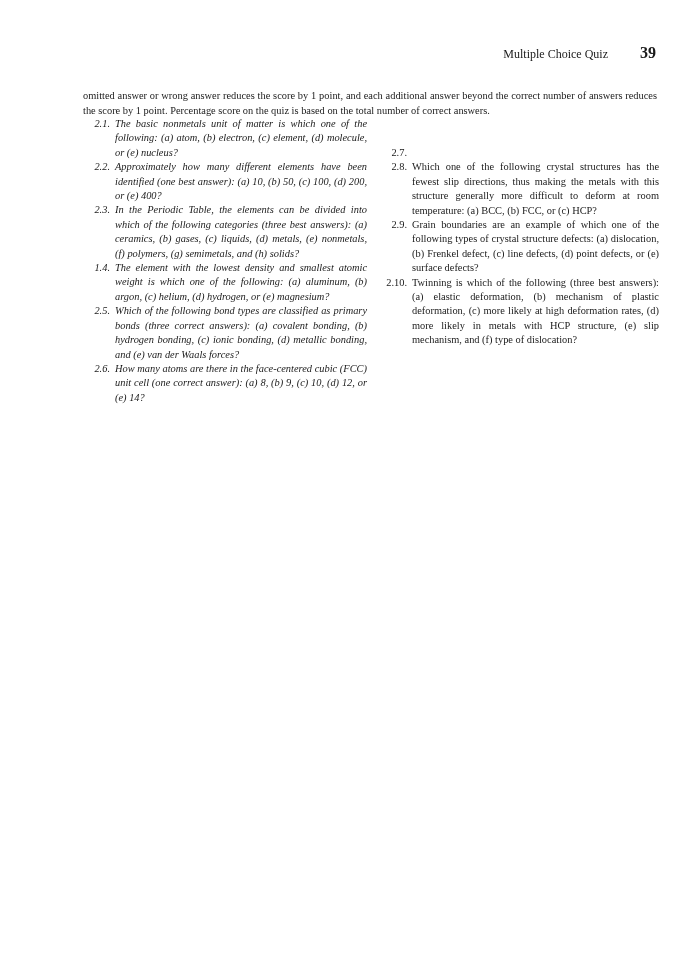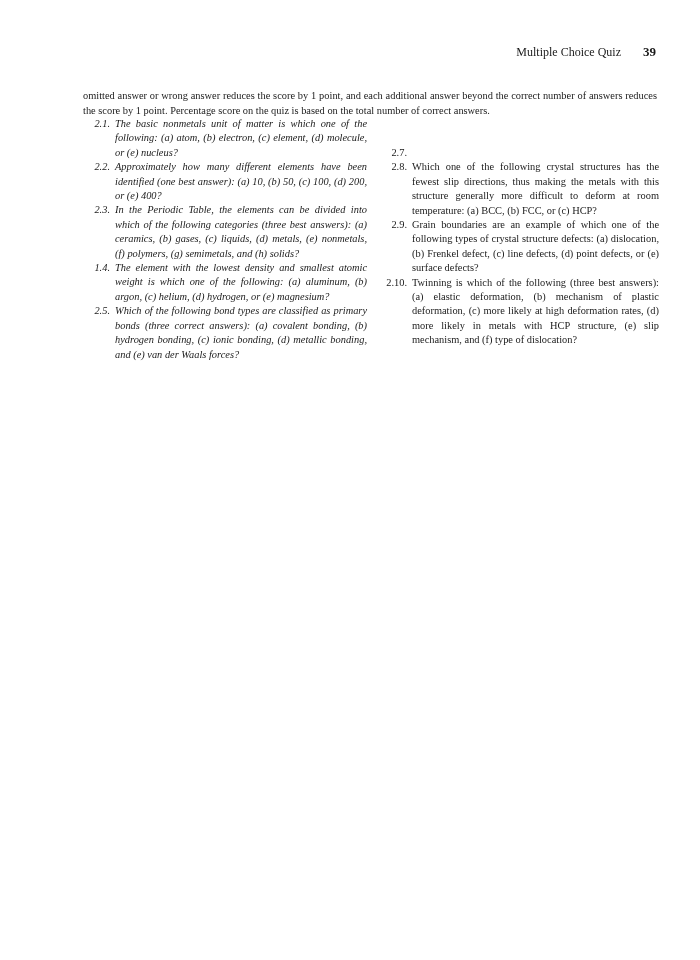--- a/index.html
+++ b/index.html
@@ -1,20 +1,20 @@
 <!DOCTYPE html>
 <html><head>
 <meta charset="utf-8">
 <style>
   html, body { margin: 0; padding: 0; background: #ffffff; }
   body { width: 700px; height: 960px; position: relative; overflow: hidden;
          font-family: "Liberation Serif", "DejaVu Serif", serif; color: #1a1a1a; }
   .header { position: absolute; top: 44px; right: 44px; font-size: 12px; display: flex; align-items: baseline; }
-  .header .title { margin-right: 22px; }
-  .header .pageno { font-weight: bold; font-size: 13px; }
+  .header .title { margin-right: 32px; }
+  .header .pageno { font-weight: bold; font-size: 16px; }
   .intro { position: absolute; top: 79px; left: 83px; width: 574px; font-size: 10.4px; line-height: 14.5px;
            text-align: justify; }
   .col { position: absolute; top: 117px; width: 282px; font-size: 10.4px; line-height: 14.4px; }
   .col.left { left: 85px; font-style: italic; }
   .col.right { left: 382px; width: 277px; margin-top: 29px; }
   .q { display: flex; margin: 0; }
   .q .num { width: 30px; flex: none; text-align: right; padding-right: 5px; box-sizing: border-box; }
   .q .text { flex: 1; text-align: justify; hyphens: manual; }
 </style>
 </head>
@@ -41,20 +41,24 @@
     <span class="text">In the Periodic Table, the elements can be divided into which of the following categories (three best answers): (a) ceramics, (b) gases, (c) liquids, (d) metals, (e) nonmetals, (f) polymers, (g) semi­metals, and (h) solids?</span>
   </div>
   <div class="q">
     <span class="num">1.4.</span>
     <span class="text">The element with the lowest density and smallest atomic weight is which one of the following: (a) aluminum, (b) argon, (c) helium, (d) hydrogen, or (e) magnesium?</span>
   </div>
   <div class="q">
     <span class="num">2.5.</span>
     <span class="text">Which of the following bond types are classified as primary bonds (three correct answers): (a) covalent bonding, (b) hydrogen bonding, (c) ionic bonding, (d) metallic bonding, and (e) van der Waals forces?</span>
   </div>
+  <div class="q">
+    <span class="num">2.6.</span>
+    <span class="text">How many atoms are there in the face-centered cubic (FCC) unit cell (one correct answer): (a) 8, (b) 9, (c) 10, (d) 12, or (e) 14?</span>
+  </div>
 </div>
 
 <div class="col right">
   <div class="q">
     <span class="num">2.7.</span>
   </div>
   <div class="q">
     <span class="num">2.8.</span>
     <span class="text">Which one of the following crystal structures has the fewest slip directions, thus making the metals with this structure generally more difficult to deform at room temperature: (a) BCC, (b) FCC, or (c) HCP?</span>
   </div>

